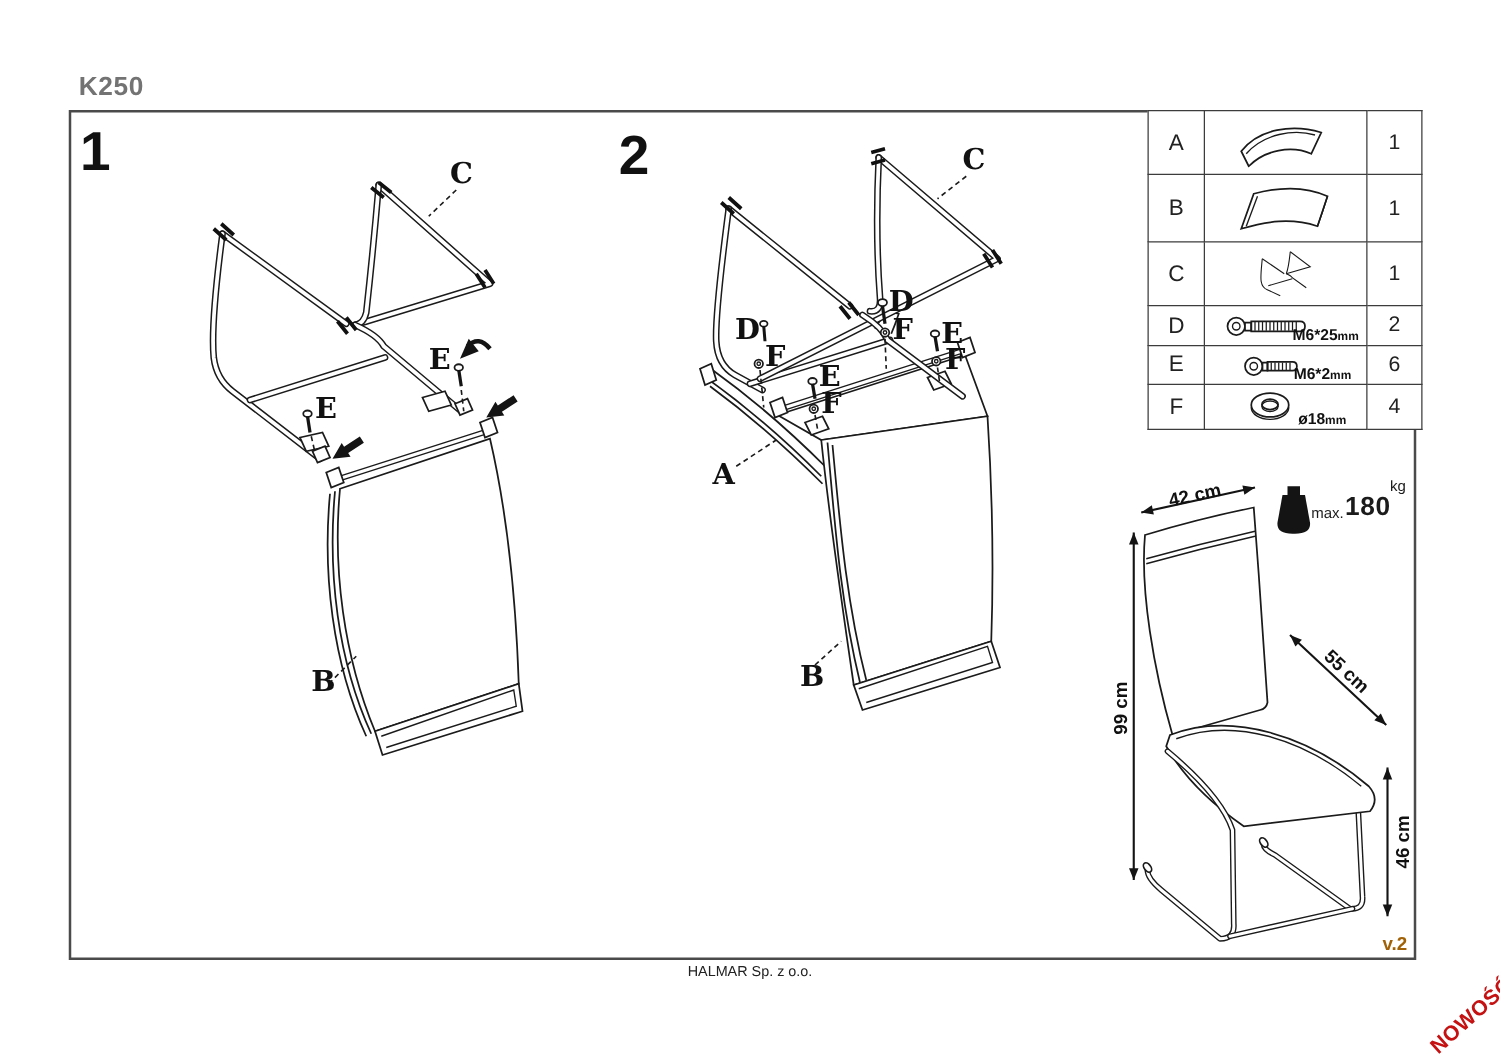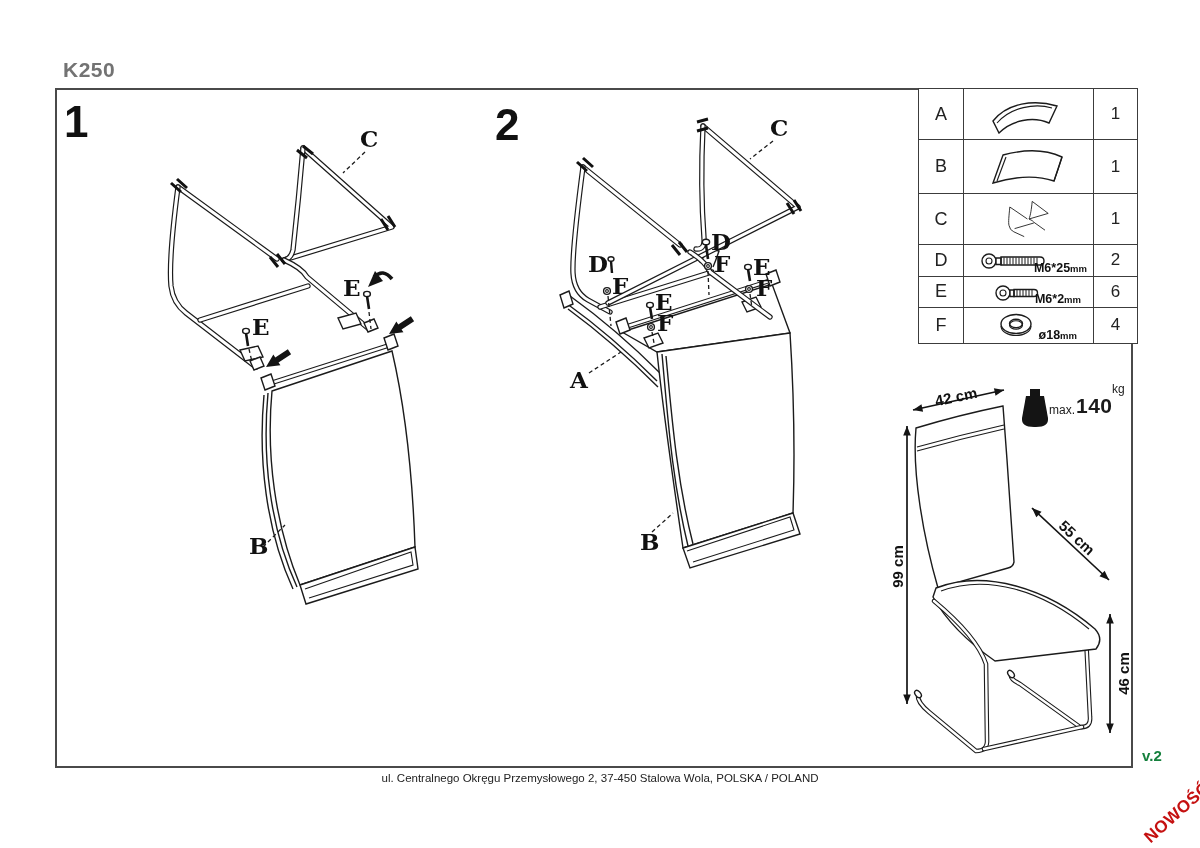--- a/index.html
+++ b/index.html
@@ -7,21 +7,21 @@
     width:1200px; height:848px; position:relative; background:#fff;
     font-family:"Liberation Sans", sans-serif; color:#1b1b1b; overflow:hidden;
   }
   .abs { position:absolute; }
   .doc-title { font-size:21px; font-weight:bold; letter-spacing:0.5px; color:#737373; }
   .main-border { border:2px solid #4a4a4a; box-sizing:border-box; background:#fff; }
   .step-num { font-size:44px; font-weight:bold; color:#111; line-height:1; }
   .lbl { font-family:"DejaVu Serif","Liberation Serif",serif; font-weight:bold; font-size:23px; color:#111; line-height:1; }
   .dim-label { font-size:15px; font-weight:bold; white-space:nowrap; text-align:center; color:#111; }
   .rot { transform-origin:center center; }
-  .v2 { font-size:15px; font-weight:bold; color:#15803d;margin-left:36px; }
+  .v2 { font-size:15px; font-weight:bold; color:#a16207; }
   .badge { font-size:17px; font-weight:bold; letter-spacing:0.5px; transform-origin:center center; }
   .maxload-small { font-size:12px; font-weight:normal; }
   .maxload-big { font-size:21px; font-weight:bold; letter-spacing:0.5px; }
   table.parts { border-collapse:collapse; table-layout:fixed; background:#fff; }
   table.parts td { border:1.6px solid #3c3c3c; padding:0; text-align:center; vertical-align:middle; }
   .part-letter { font-size:18px; color:#222; }
   .part-qty { font-size:17px; color:#222; }
   .icon-cell { position:relative;text-decoration:underline; }
   .size-label { position:absolute; bottom:1px; font-weight:bold; font-size:12.5px; color:#111; white-space:nowrap; }
   .size-label .unit { font-size:9.5px; }
@@ -361,22 +361,22 @@
   </tr>
 </tbody>
   </table>
 
 <div class="abs dim-label rot" style="left:930px; top:388px; width:52px; transform:rotate(-12deg);">42 cm</div>
 <div class="abs dim-label rot" style="left:874px; top:558px; width:46px; transform:rotate(-90deg);">99 cm</div>
 <div class="abs dim-label rot" style="left:1054px; top:529px; width:46px; transform:rotate(43deg);">55 cm</div>
 <div class="abs dim-label rot" style="left:1100px; top:665px; width:46px; transform:rotate(-90deg);">46 cm</div>
 
 <div class="abs maxload-small" style="left:1049px; top:403px;">max.</div>
-<div class="abs maxload-big" style="left:1076px; top:394px;">140</div>
+<div class="abs maxload-big" style="left:1076px; top:394px;">180</div>
 <div class="abs maxload-small" style="left:1112px; top:382px;">kg</div>
 
 <div class="abs v2" style="left:1106px; top:747px;">v.2</div>
 
 <div class="abs footer" style="left:0px; top:770px;">
-  <div>ul. Centralnego Okręgu Przemysłowego 2, 37-450 Stalowa Wola, POLSKA / POLAND</div>
+  <div>HALMAR Sp. z o.o.</div>
 </div>
 
 <div class="abs badge" style="left:1138px; top:806px; width:72px; color:#c51111; transform:rotate(-42deg);">NOWOŚĆ</div>
 
 </body></html>

